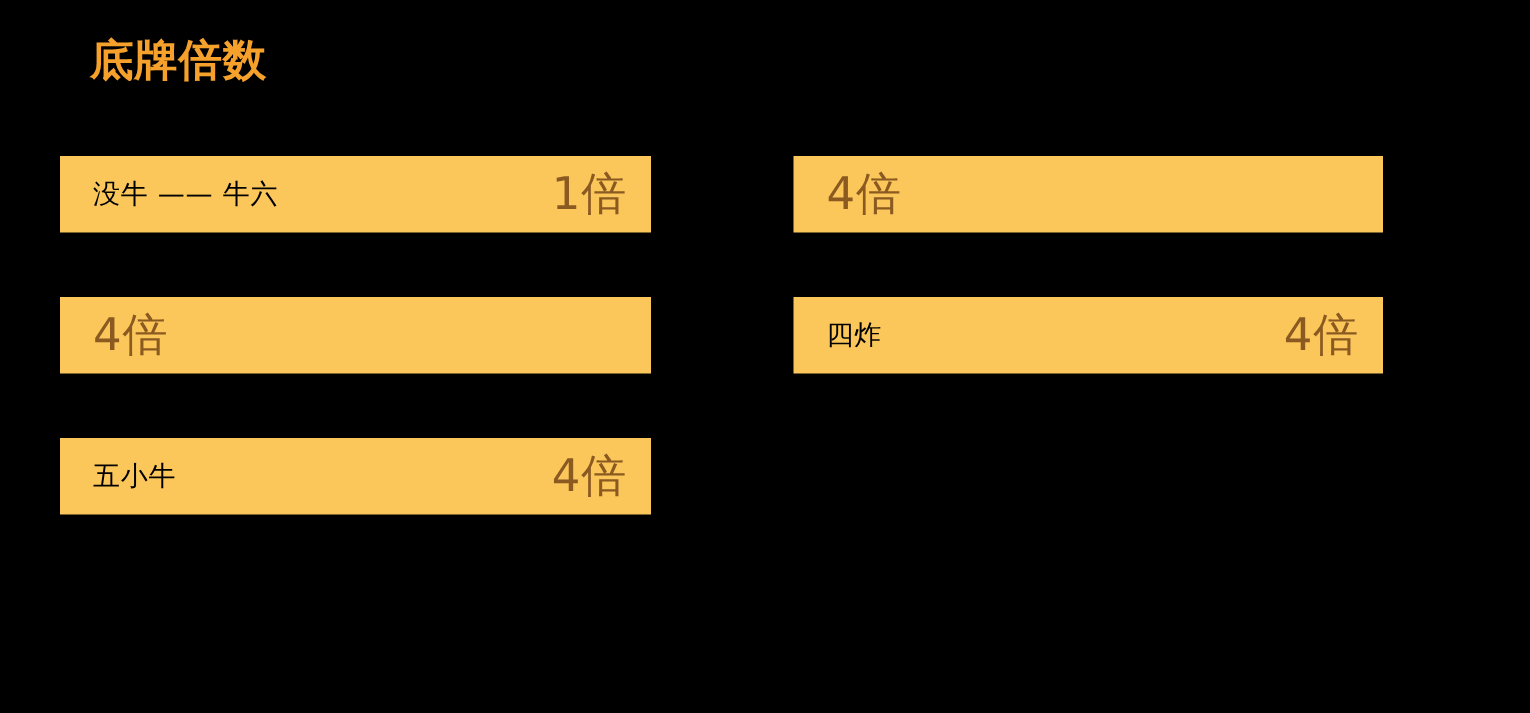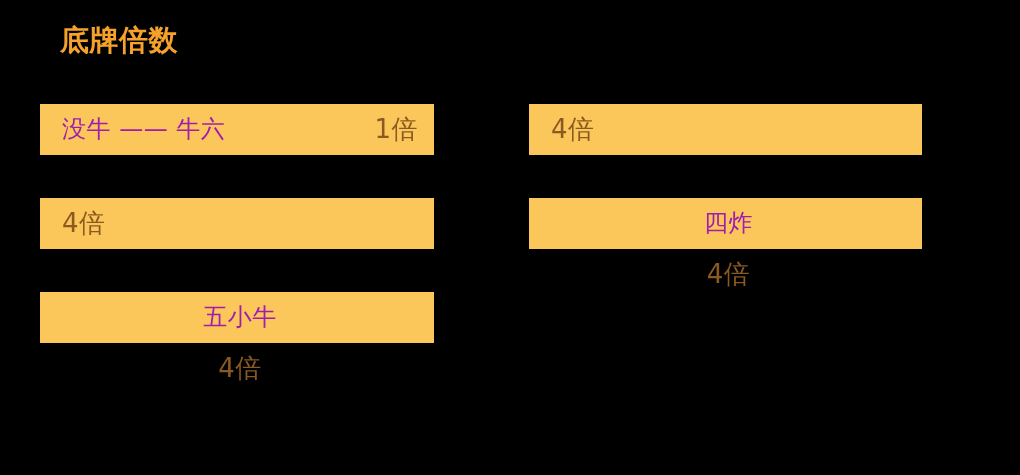--- a/index.html
+++ b/index.html
@@ -58,32 +58,31 @@
     height: 51px;
     margin-bottom: 43px;
     background: #FBC75B;
     display: flex;
     align-items: center;
     justify-content: space-between;
     padding: 0 16px 0 22px;
   }
   .multiplier-row:last-child {
     margin-bottom: 0;
-    flex-direction: column;
   }
 
   .row-name {
-    font-size: 24px;
+    font-size: 18px;
     line-height: 51px;
-    color: #a21caf;
+    color: #000000;
     white-space: nowrap;
     letter-spacing: 0.5px;
   }
   .row-value {
-    font-size: 26px;
+    font-size: 30px;
     line-height: 51px;
     color: #8A5A21;
     white-space: nowrap;
     letter-spacing: 0.5px;
   }
 </style>
 </head>
 <body>
 
 <div id="screen">

